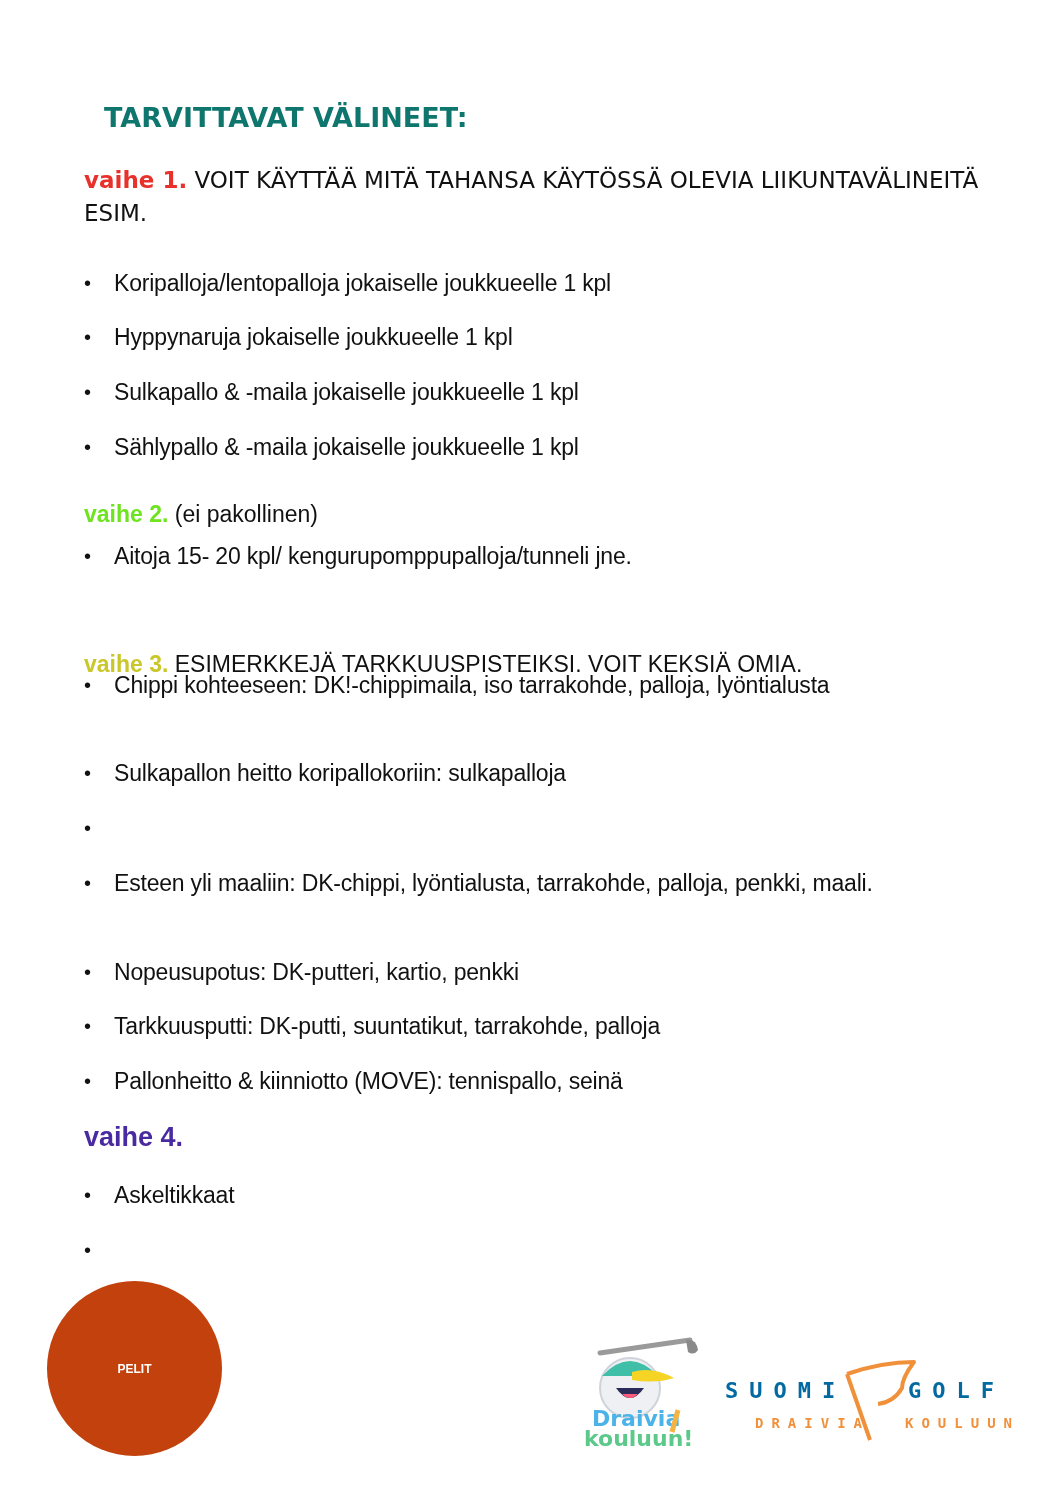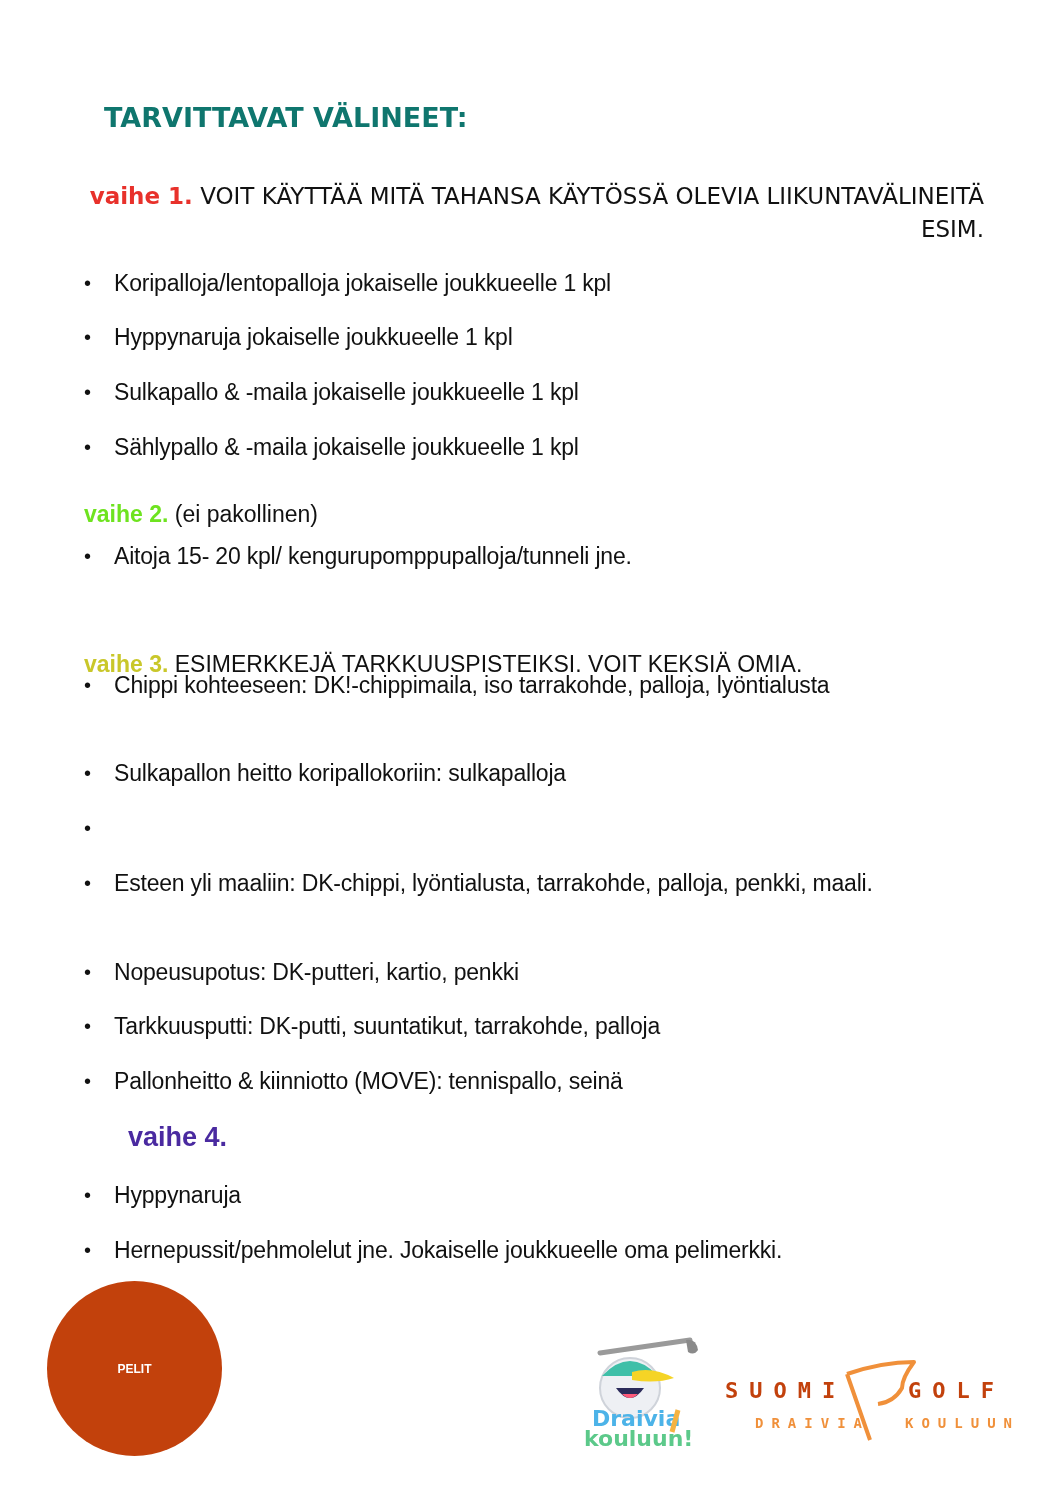--- a/index.html
+++ b/index.html
@@ -7,54 +7,54 @@
       width: 1050px; height: 1485px; position: relative; overflow: hidden;
       font-family: "DejaVu Sans", sans-serif; color: #111;
     }
     .title {
       position: absolute; left: 104px; top: 102px;
       font-family: "DejaVu Sans", sans-serif; font-weight: bold;
       font-size: 27px; letter-spacing: 0px; color: #0f766e;
     }
     .block { position: absolute; left: 84px; width: 900px; font-size: 23px; line-height: 33px; }
     .stage { font-weight: bold; }
-    .stage-4 { font-size: 27px; margin-left: 44px; }
+    .stage-4 { font-size: 27px; }
     .bullet {
       position: absolute; left: 84px; width: 900px; font-size: 23px; line-height: 30px;
       padding-left: 30px; box-sizing: border-box;
       font-family: "Liberation Sans Narrow", "Liberation Sans", sans-serif;
       letter-spacing: -0.2px;
     }
     .bullet .dot {
       position: absolute; left: 0px; top: 0; font-size: 20px;
     }
     .pelit {
       position: absolute; left: 47px; top: 1281px; width: 175px; height: 175px;
       border-radius: 50%; background: #c2410c;
       display: flex; align-items: center; justify-content: center;
       color: #fff; font-family: "Liberation Sans", sans-serif; font-weight: bold; font-size: 12px;
       cursor: pointer;
     }
     .draivia-logo { position: absolute; left: 580px; top: 1328px; width: 130px; height: 120px; }
     .suomigolf { position: absolute; left: 720px; top: 1358px; width: 290px; height: 85px; }
     .sg-top {
       position: absolute; top: 20px; font-family: "DejaVu Sans Mono", monospace; font-weight: bold;
-      font-size: 22px; color: #c2410c; letter-spacing: 11px;
+      font-size: 22px; color: #0369a1; letter-spacing: 11px;
     }
     .sg-bot {
       position: absolute; top: 57px; font-family: "DejaVu Sans Mono", monospace; font-weight: bold;
       font-size: 14px; color: #f0903a; letter-spacing: 8px;
     }
   </style>
 </head>
 <body>
 
 <div class="title">TARVITTAVAT VÄLINEET:</div>
 
-<div class="block" style="top:180px;text-align:right;">
+<div class="block" style="top:164px;">
   <span class="stage" style="color:#e8312b;">vaihe 1.</span>
   <span>VOIT KÄYTTÄÄ MITÄ TAHANSA KÄYTÖSSÄ OLEVIA LIIKUNTAVÄLINEITÄ ESIM.</span>
 </div>
 <div class="bullet" style="top:268px;"><span class="dot">•</span><span>Koripalloja/lentopalloja jokaiselle joukkueelle 1 kpl</span></div>
 <div class="bullet" style="top:322px;"><span class="dot">•</span><span>Hyppynaruja jokaiselle joukkueelle 1 kpl</span></div>
 <div class="bullet" style="top:377px;"><span class="dot">•</span><span>Sulkapallo &amp; -maila jokaiselle joukkueelle 1 kpl</span></div>
 <div class="bullet" style="top:432px;"><span class="dot">•</span><span>Sählypallo &amp; -maila jokaiselle joukkueelle 1 kpl</span></div>
 
 <div class="block" style="top:498px; font-family:'Liberation Sans', sans-serif;">
   <span class="stage" style="color:#6ee31f;">vaihe 2.</span>
@@ -70,22 +70,22 @@
 <div class="bullet" style="top:758px;"><span class="dot">•</span><span>Sulkapallon heitto koripallokoriin: sulkapalloja</span></div>
 <div class="bullet" style="top:813px;"><span class="dot">•</span></div>
 <div class="bullet" style="top:868px; width:920px;"><span class="dot">•</span><span>Esteen yli maaliin: DK-chippi, lyöntialusta, tarrakohde, palloja, penkki, maali.</span></div>
 <div class="bullet" style="top:957px;"><span class="dot">•</span><span>Nopeusupotus: DK-putteri, kartio, penkki</span></div>
 <div class="bullet" style="top:1011px;"><span class="dot">•</span><span>Tarkkuusputti: DK-putti, suuntatikut, tarrakohde, palloja</span></div>
 <div class="bullet" style="top:1066px;"><span class="dot">•</span><span>Pallonheitto &amp; kiinniotto (MOVE): tennispallo, seinä</span></div>
 
 <div class="block" style="top:1121px; font-family:'Liberation Sans', sans-serif;">
   <span class="stage stage-4" style="color:#4a2aa0;">vaihe 4.</span>
 </div>
-<div class="bullet" style="top:1180px;"><span class="dot">•</span><span>Hyppynaruja</span></div>
-<div class="bullet" style="top:1235px;"><span class="dot">•</span><span>Hernepussit/pehmolelut jne. Jokaiselle joukkueelle oma pelimerkki.</span></div>
+<div class="bullet" style="top:1180px;"><span class="dot">•</span><span>Askeltikkaat</span></div>
+<div class="bullet" style="top:1235px;"><span class="dot">•</span></div>
 
 <div class="pelit">PELIT</div>
 
 <div class="draivia-logo">
   <svg width="130" height="120" viewBox="0 0 130 120">
     <line x1="20" y1="25" x2="110" y2="12" stroke="#9a9a9a" stroke-width="5" stroke-linecap="round"></line>
     <path d="M106 12 q10 -2 12 10 q-4 6 -10 2 z" fill="#8a8a8a"></path>
     <circle cx="50" cy="60" r="30" fill="#eef0f4" stroke="#cfd3da" stroke-width="2"></circle>
     <path d="M22 48 q28 -30 56 0 z" fill="#3fbfa8"></path>
     <path d="M52 44 q20 -6 42 6 q-18 6 -42 2 z" fill="#f5d426"></path>

